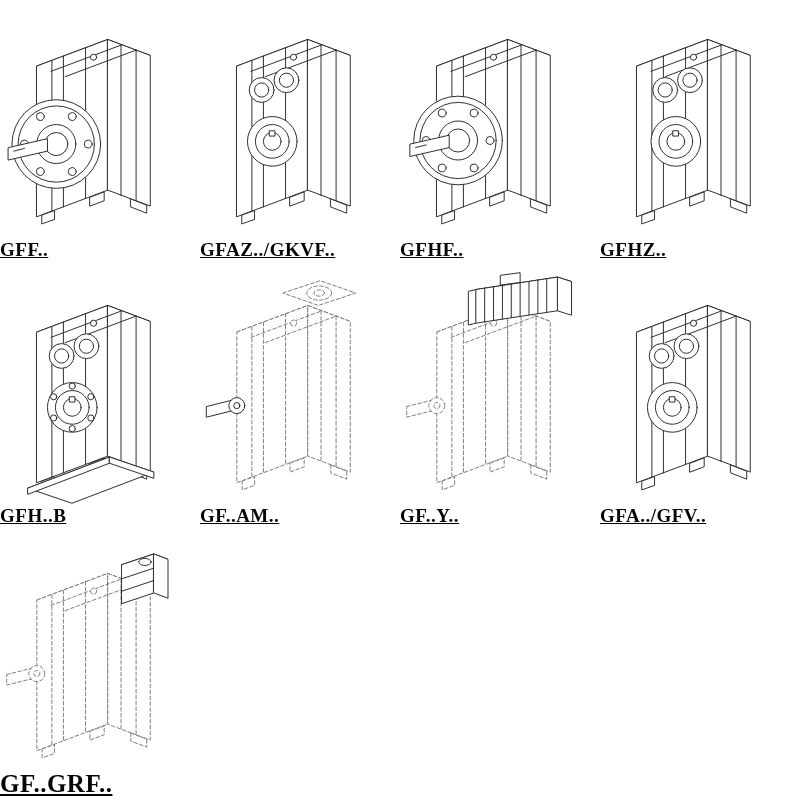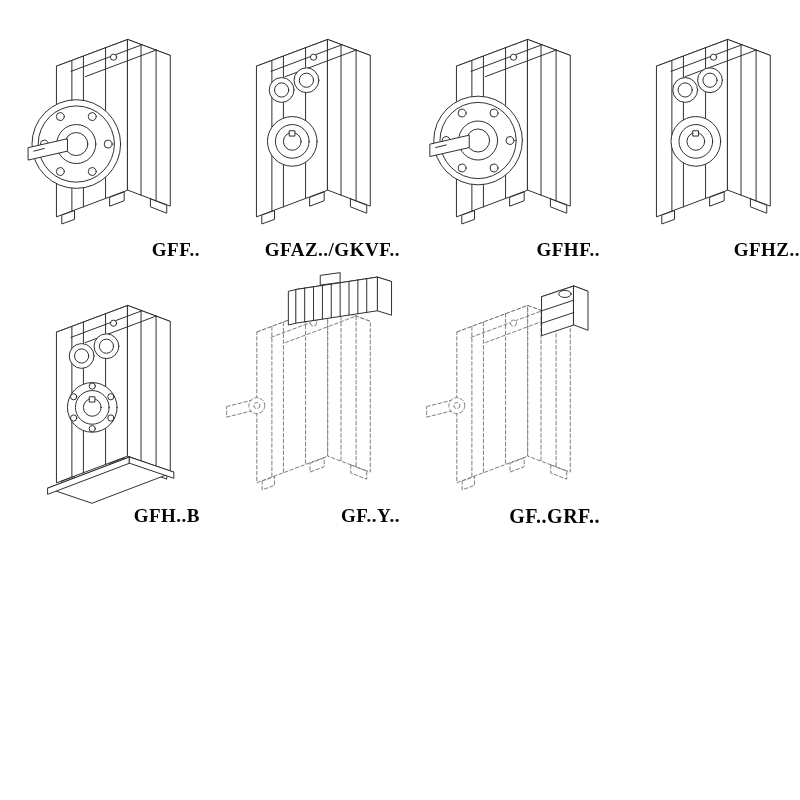--- a/index.html
+++ b/index.html
@@ -8,29 +8,29 @@
     font-family:"Liberation Serif","DejaVu Serif",serif;
   }
   .grid{
     display:grid;
     grid-template-columns:repeat(4,200px);
     grid-template-rows:266px 266px 268px;
     width:800px;height:800px;
   }
   .cell{
     margin:0;display:flex;flex-direction:column;
-    align-items:flex-end;justify-content:flex-end;
-    padding-bottom:4px;box-sizing:border-box;
+    align-items:flex-start;justify-content:flex-end;
+    padding-bottom:4px;box-sizing:border-box;text-decoration:underline;
   }
   .drw{width:180px;height:234px;display:block}
   .lbl{
     font-weight:700;font-size:19px;letter-spacing:.5px;color:#050505;
     line-height:24px;height:24px;white-space:nowrap;
   }
-  .lbl-lg{font-size:20px}
+  .lbl-lg{font-size:25px}
   .boxed{box-shadow:inset 0 0 0 1px #e2e2e2}
   
   .u-solid{stroke:#2a2a2a;stroke-width:1.1;fill:none}
   .u-dash{stroke:#6e6e6e;stroke-width:1;stroke-dasharray:4 2.6;fill:none}
   svg *{stroke-linejoin:round;stroke-linecap:round}
 </style>
 </head>
 <body>
 
 <svg width="0" height="0" style="position:absolute" aria-hidden="true">
@@ -177,31 +177,46 @@
   <figure class="cell">
     <svg class="drw" viewBox="0 0 200 264">
       <use href="#g-house" class="u-solid"></use>
       <use href="#g-base" class="u-solid"></use>
       <use href="#g-bore" class="u-solid"></use>
       <use href="#g-boltring" class="u-solid"></use>
     </svg>
     <figcaption class="lbl">GFH..B</figcaption>
   </figure>
 
+  <figure class="cell">
+    <svg class="drw" viewBox="0 0 200 264">
+      <use href="#g-house" class="u-dash"></use>
+      <use href="#g-topflange" class="u-dash"></use>
+      <use href="#g-inshaft" class="u-solid"></use>
+    </svg>
+    <figcaption class="lbl">GF..AM..</figcaption>
+  </figure>
 
   <figure class="cell">
     <svg class="drw" viewBox="0 0 200 264">
       <use href="#g-house" class="u-dash"></use>
       <use href="#g-inshaft" class="u-dash"></use>
       <use href="#g-motor" class="u-solid"></use>
     </svg>
     <figcaption class="lbl">GF..Y..</figcaption>
   </figure>
 
 
+  <figure class="cell">
+    <svg class="drw" viewBox="0 0 200 264">
+      <use href="#g-house" class="u-solid"></use>
+      <use href="#g-bore" class="u-solid"></use>
+    </svg>
+    <figcaption class="lbl">GFA../GFV..</figcaption>
+  </figure>
 
   <figure class="cell">
     <svg class="drw" viewBox="0 0 200 264">
       <use href="#g-house" class="u-dash"></use>
       <use href="#g-inshaft" class="u-dash"></use>
       <use href="#g-adapter" class="u-solid"></use>
     </svg>
     <figcaption class="lbl lbl-lg">GF..GRF..</figcaption>
   </figure>
 

